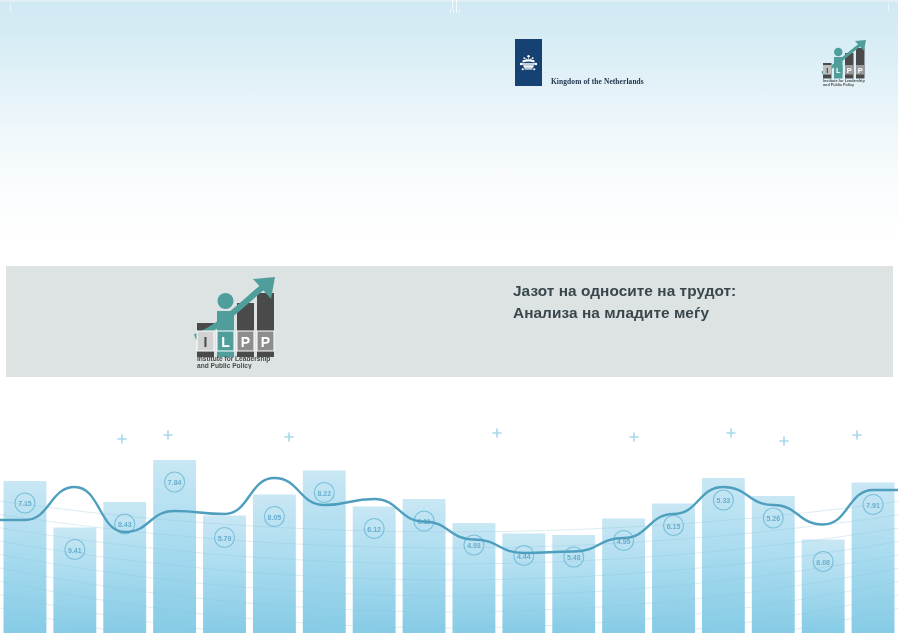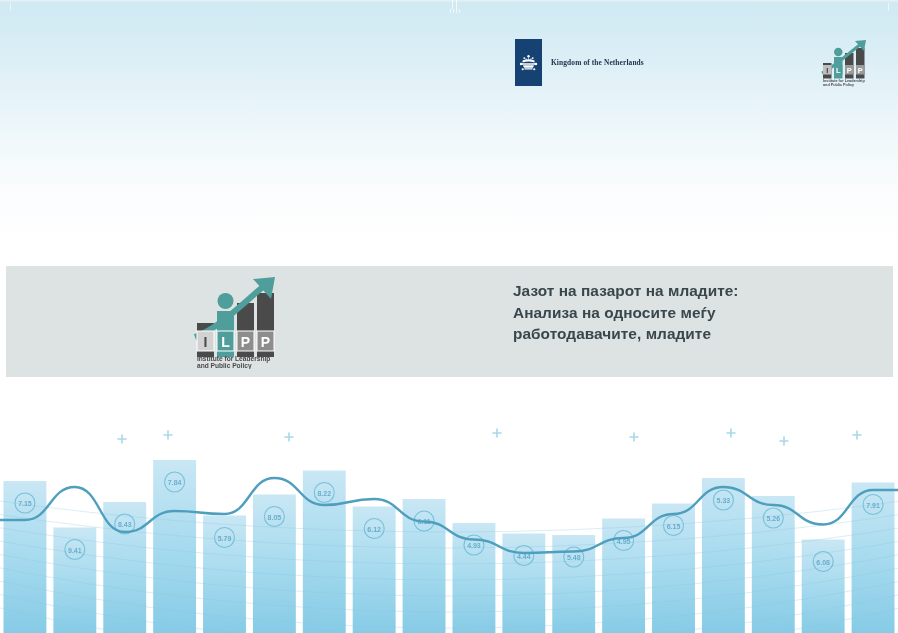--- a/index.html
+++ b/index.html
@@ -69,21 +69,21 @@
     left: 888px; top: 3px;
     width: 1px; height: 8px;
     background: rgba(255,255,255,0.6);
   }
 
   
   .donor-logo {
     position: absolute;
     left: 515px; top: 39px;
     display: flex;
-    align-items: center;
+    align-items: flex-end;
     gap: 9px;
   }
   .donor-mark {
     width: 27px;
     height: 47px;
     background: #154273;
     display: flex;
     align-items: center;
     justify-content: center;
   }
@@ -223,23 +223,22 @@
         <text x="34.5" y="71.5" font-family="Liberation Sans, sans-serif" font-size="14" font-weight="700" fill="#ffffff" text-anchor="middle">L</text>
         <text x="54.5" y="71.5" font-family="Liberation Sans, sans-serif" font-size="14" font-weight="700" fill="#ffffff" text-anchor="middle">P</text>
         <text x="74.5" y="71.5" font-family="Liberation Sans, sans-serif" font-size="14" font-weight="700" fill="#ffffff" text-anchor="middle">P</text>
       </g>
       <text x="6" y="85.5" font-family="Liberation Sans, sans-serif" font-size="6.6" font-weight="700" fill="#4a4a4a">Institute for Leadership</text>
       <text x="6" y="93" font-family="Liberation Sans, sans-serif" font-size="6.6" font-weight="700" fill="#4a4a4a">and Public Policy</text>
     </svg>
   </div>
 
   <div class="cover-title">
-    <span class="tline">Јазот на пазарот на младите:</span>
-    <span class="tline">Анализа на односите меѓу</span>
-    <span class="tline">работодавачите, младите</span>
+    <span class="tline">Јазот на односите на трудот:</span>
+    <span class="tline">Анализа на младите меѓу</span>
   </div>
 
   <div class="chart-art">
     <svg id="art" width="898" height="256" viewBox="0 0 898 256" aria-hidden="true">
       <defs>
         <linearGradient id="barGrad" x1="0" y1="0" x2="0" y2="1">
           <stop offset="0%" stop-color="#c9e7f4"></stop>
           <stop offset="45%" stop-color="#aadcef"></stop>
           <stop offset="100%" stop-color="#86cbe6"></stop>
         </linearGradient>

